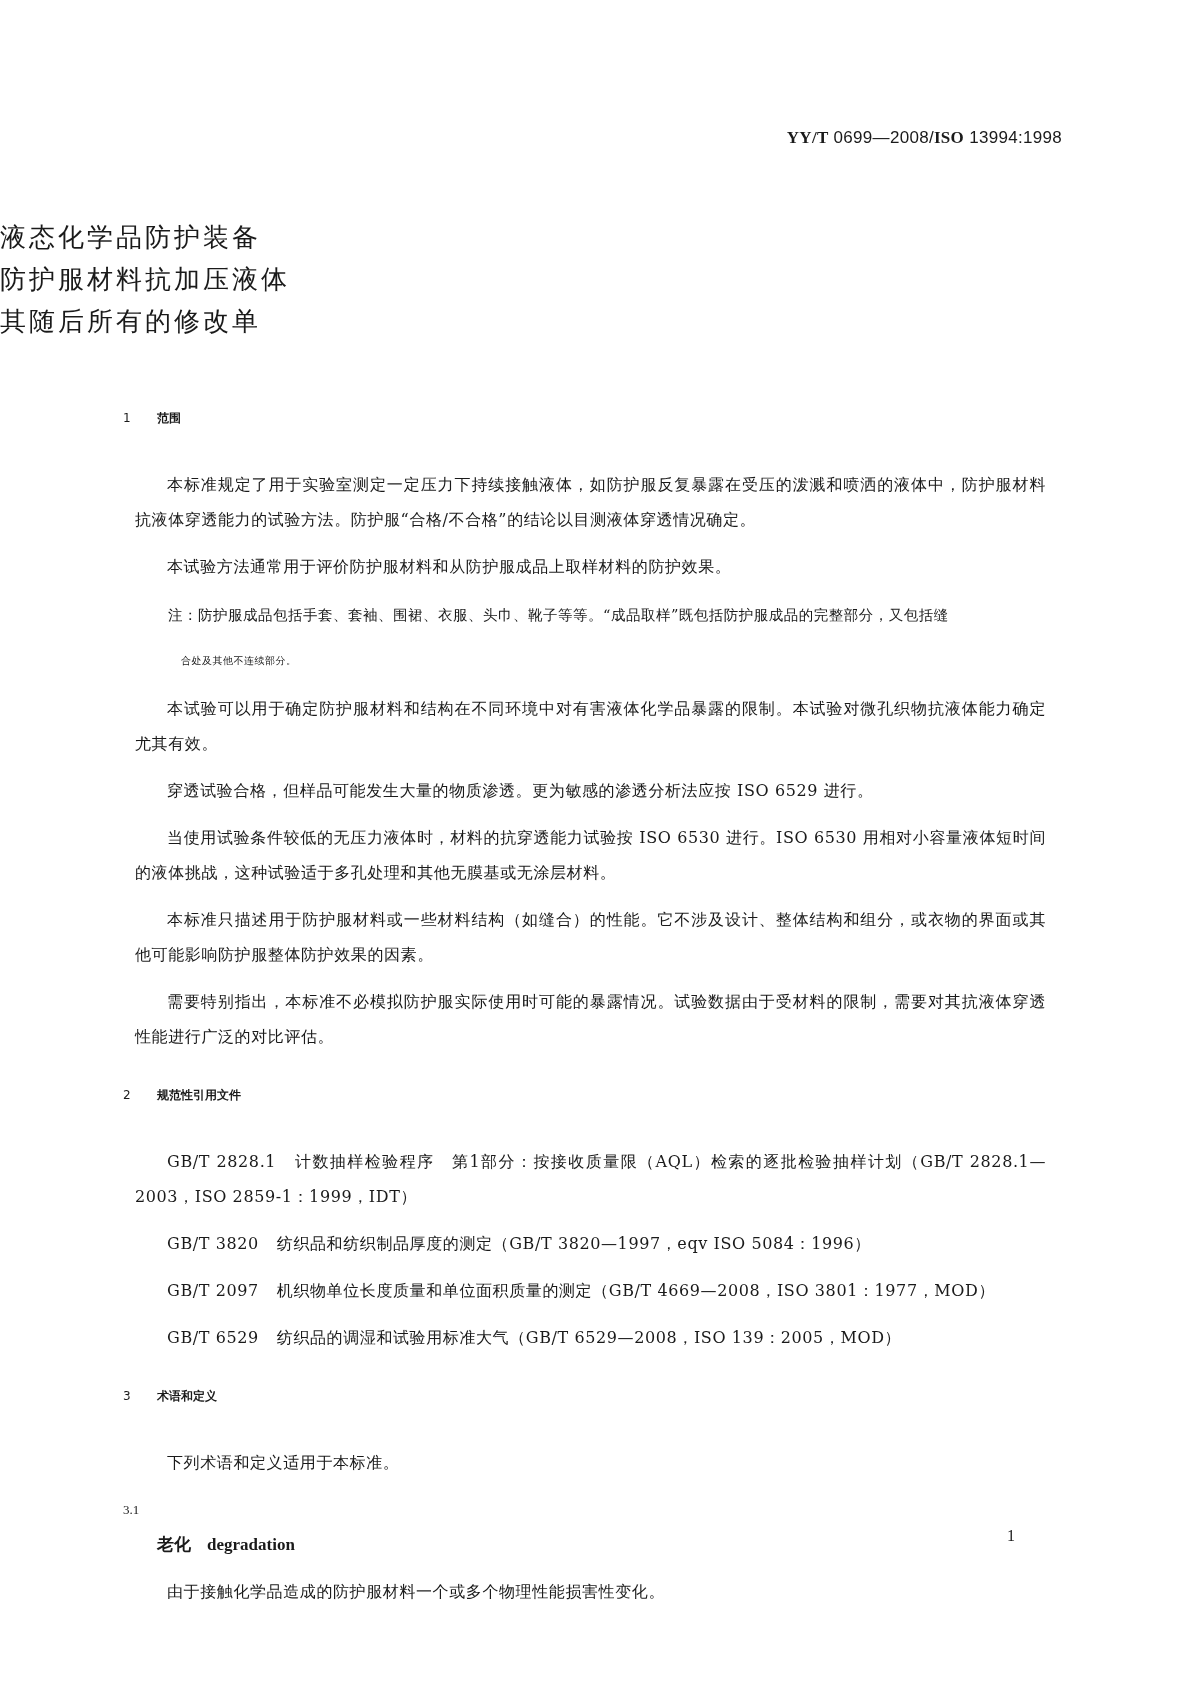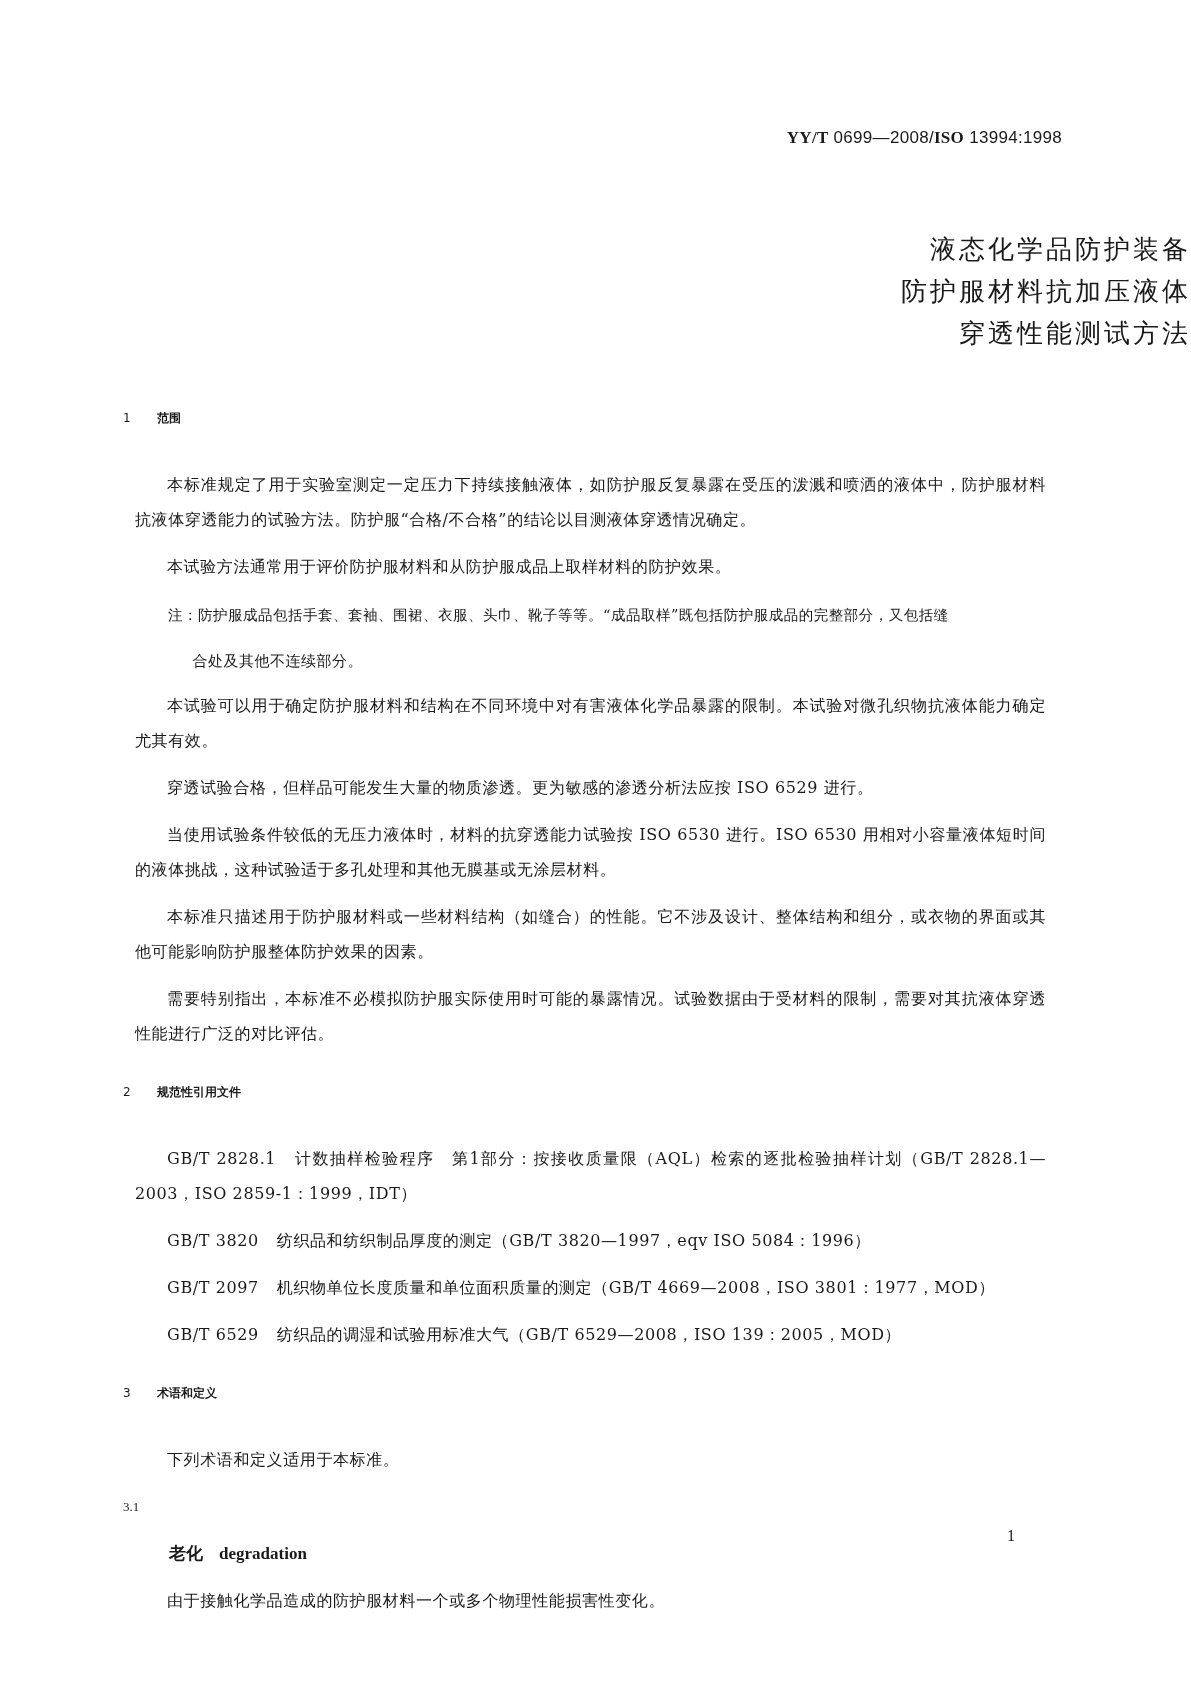--- a/index.html
+++ b/index.html
@@ -8,62 +8,62 @@
     font-family: "DejaVu Serif", "Liberation Serif", serif;
     color: #1a1a1a;
   }
   .std-code {
     position: absolute; right: 129px; top: 128px;
     font-family: "Liberation Sans", "DejaVu Sans", sans-serif;
     font-size: 17px; letter-spacing: 0.3px;
   }
   .std-code b { font-family: "Liberation Serif", serif; font-weight: bold; }
   .title-block {
-    position: absolute; left: 0; right: 0; top: 228px; text-align: right;
+    position: absolute; left: 0; right: 0; top: 216px; text-align: left;
     font-family: "DejaVu Sans", sans-serif; font-size: 26px; line-height: 42px;
     letter-spacing: 3px; font-weight: 500;
   }
   .content { position: absolute; left: 123px; width: 935px; top: 405px; }
   .h1 {
     font-family: "DejaVu Sans", sans-serif; font-size: 12px; font-weight: bold;
     margin: 0; height: 26px; line-height: 26px;
   }
   .h1 .num { font-weight: normal; display: inline-block; width: 34px; }
   .p {
     font-size: 16px; line-height: 35px; margin: 12px; text-indent: 2em;
     text-align: justify; letter-spacing: 0.6px;
   }
   .note {
     font-size: 14.5px; line-height: 30px; margin: 16px; padding-left: 2em;
     letter-spacing: 0.5px;
   }
   .note .note-body { display: inline; }
-  .note-cont { font-size: 15px; line-height: 30px; margin: 5px; padding-left: 4.3em; letter-spacing: 0.5px; }
+  .note-cont { font-size: 10px; line-height: 30px; margin: 15px; padding-left: 4.3em; letter-spacing: 0.5px; }
   .gap-h { height: 24px; }
   .gap-s { height: 16px; }
   .ref-code { margin-right: 18px; }
-  .term { font-size: 17px; line-height: 35px; margin: 12px; padding-left: 2em; font-weight: bold; }
+  .term { font-size: 17px; line-height: 35px; margin: 0; padding-left: 2em; font-weight: bold; }
   .term .en { font-family: "Liberation Serif", serif; margin-left: 16px; }
   .clause-num { font-family: Liberation Serif, serif; font-size: 13px; line-height: 35px; margin: 0; }
   .page-num {
     position: absolute; left: 1007px; top: 1527px; font-size: 16px;
     font-family: "Liberation Serif", serif;
   }
 </style>
 </head>
 <body>
 
 <div class="std-code">
   <b>YY/T</b><span> 0699—2008/</span><b>ISO</b><span> 13994:1998</span>
 </div>
 
 <div class="title-block">
   <div>液态化学品防护装备</div>
   <div>防护服材料抗加压液体</div>
-  <div>穿透性能测试方法</div>
+  <div>其随后所有的修改单</div>
 </div>
 
 <div class="content">
 
   <div class="h1">
     <span class="num">1</span><span>范围</span>
   </div>
   <div class="gap-h"></div>
   <p class="p">本标准规定了用于实验室测定一定压力下持续接触液体，如防护服反复暴露在受压的泼溅和喷洒的液体中，防护服材料抗液体穿透能力的试验方法。防护服“合格/不合格”的结论以目测液体穿透情况确定。</p>
   <p class="p">本试验方法通常用于评价防护服材料和从防护服成品上取样材料的防护效果。</p>

